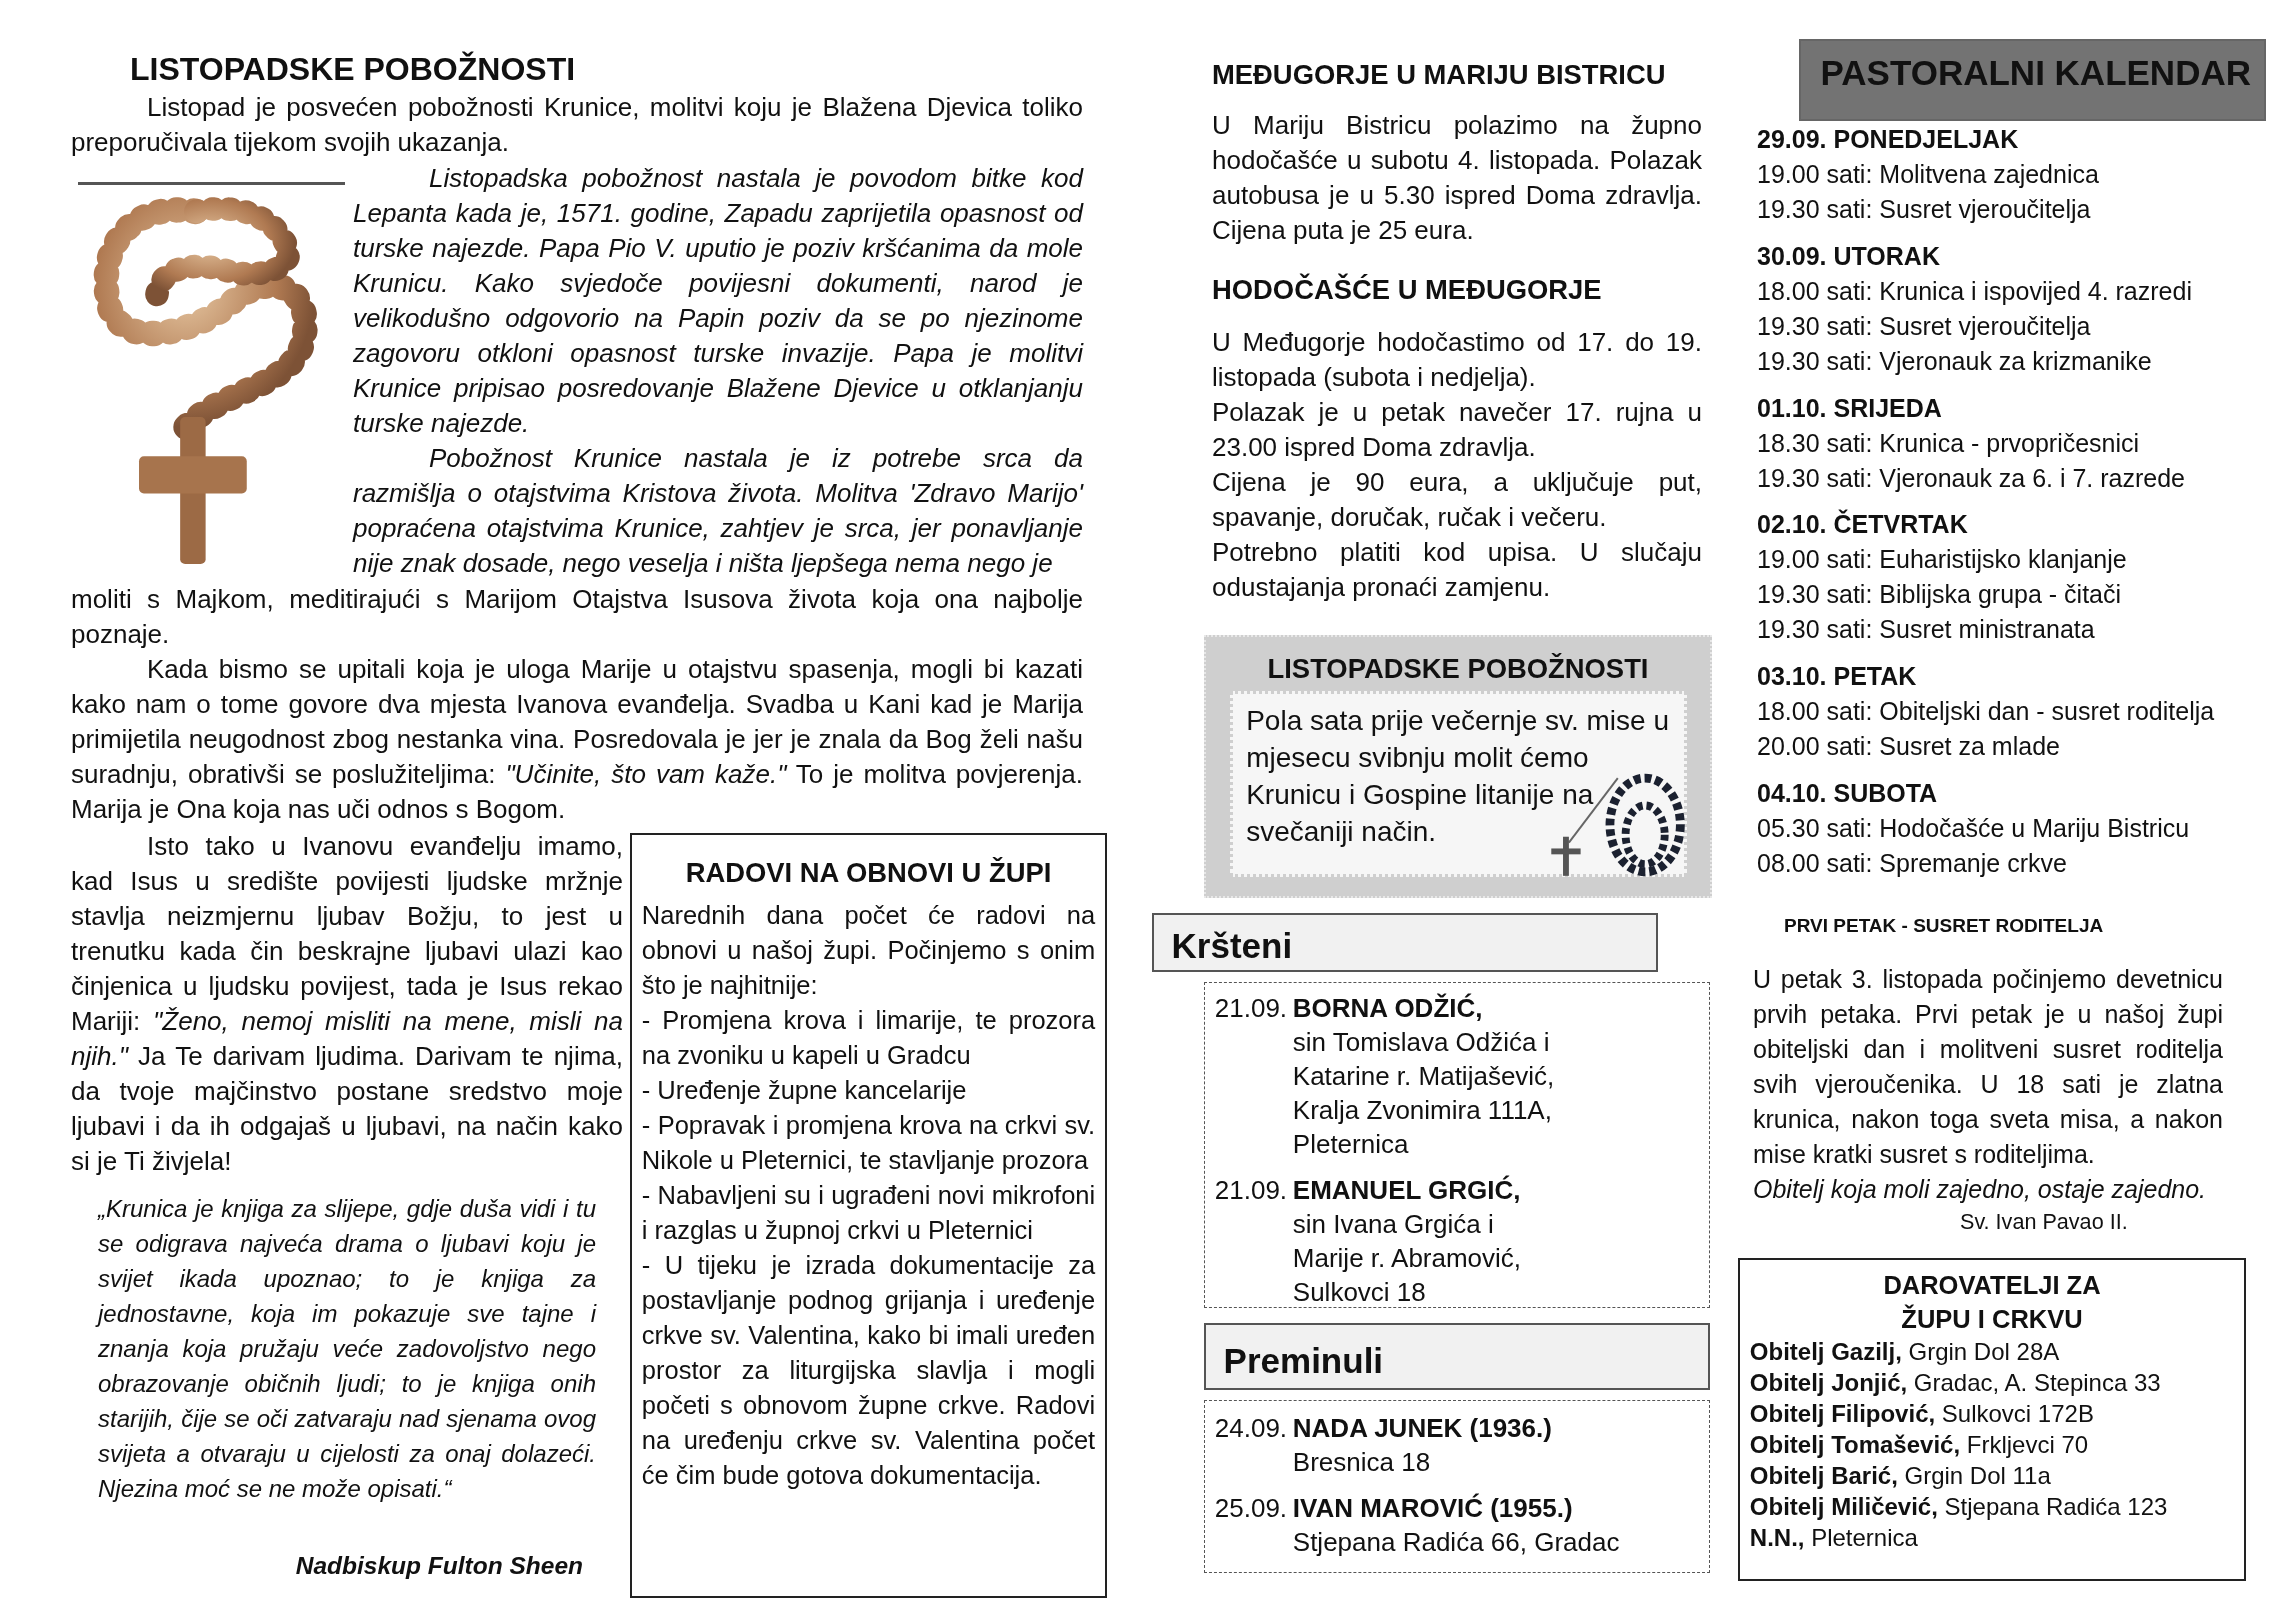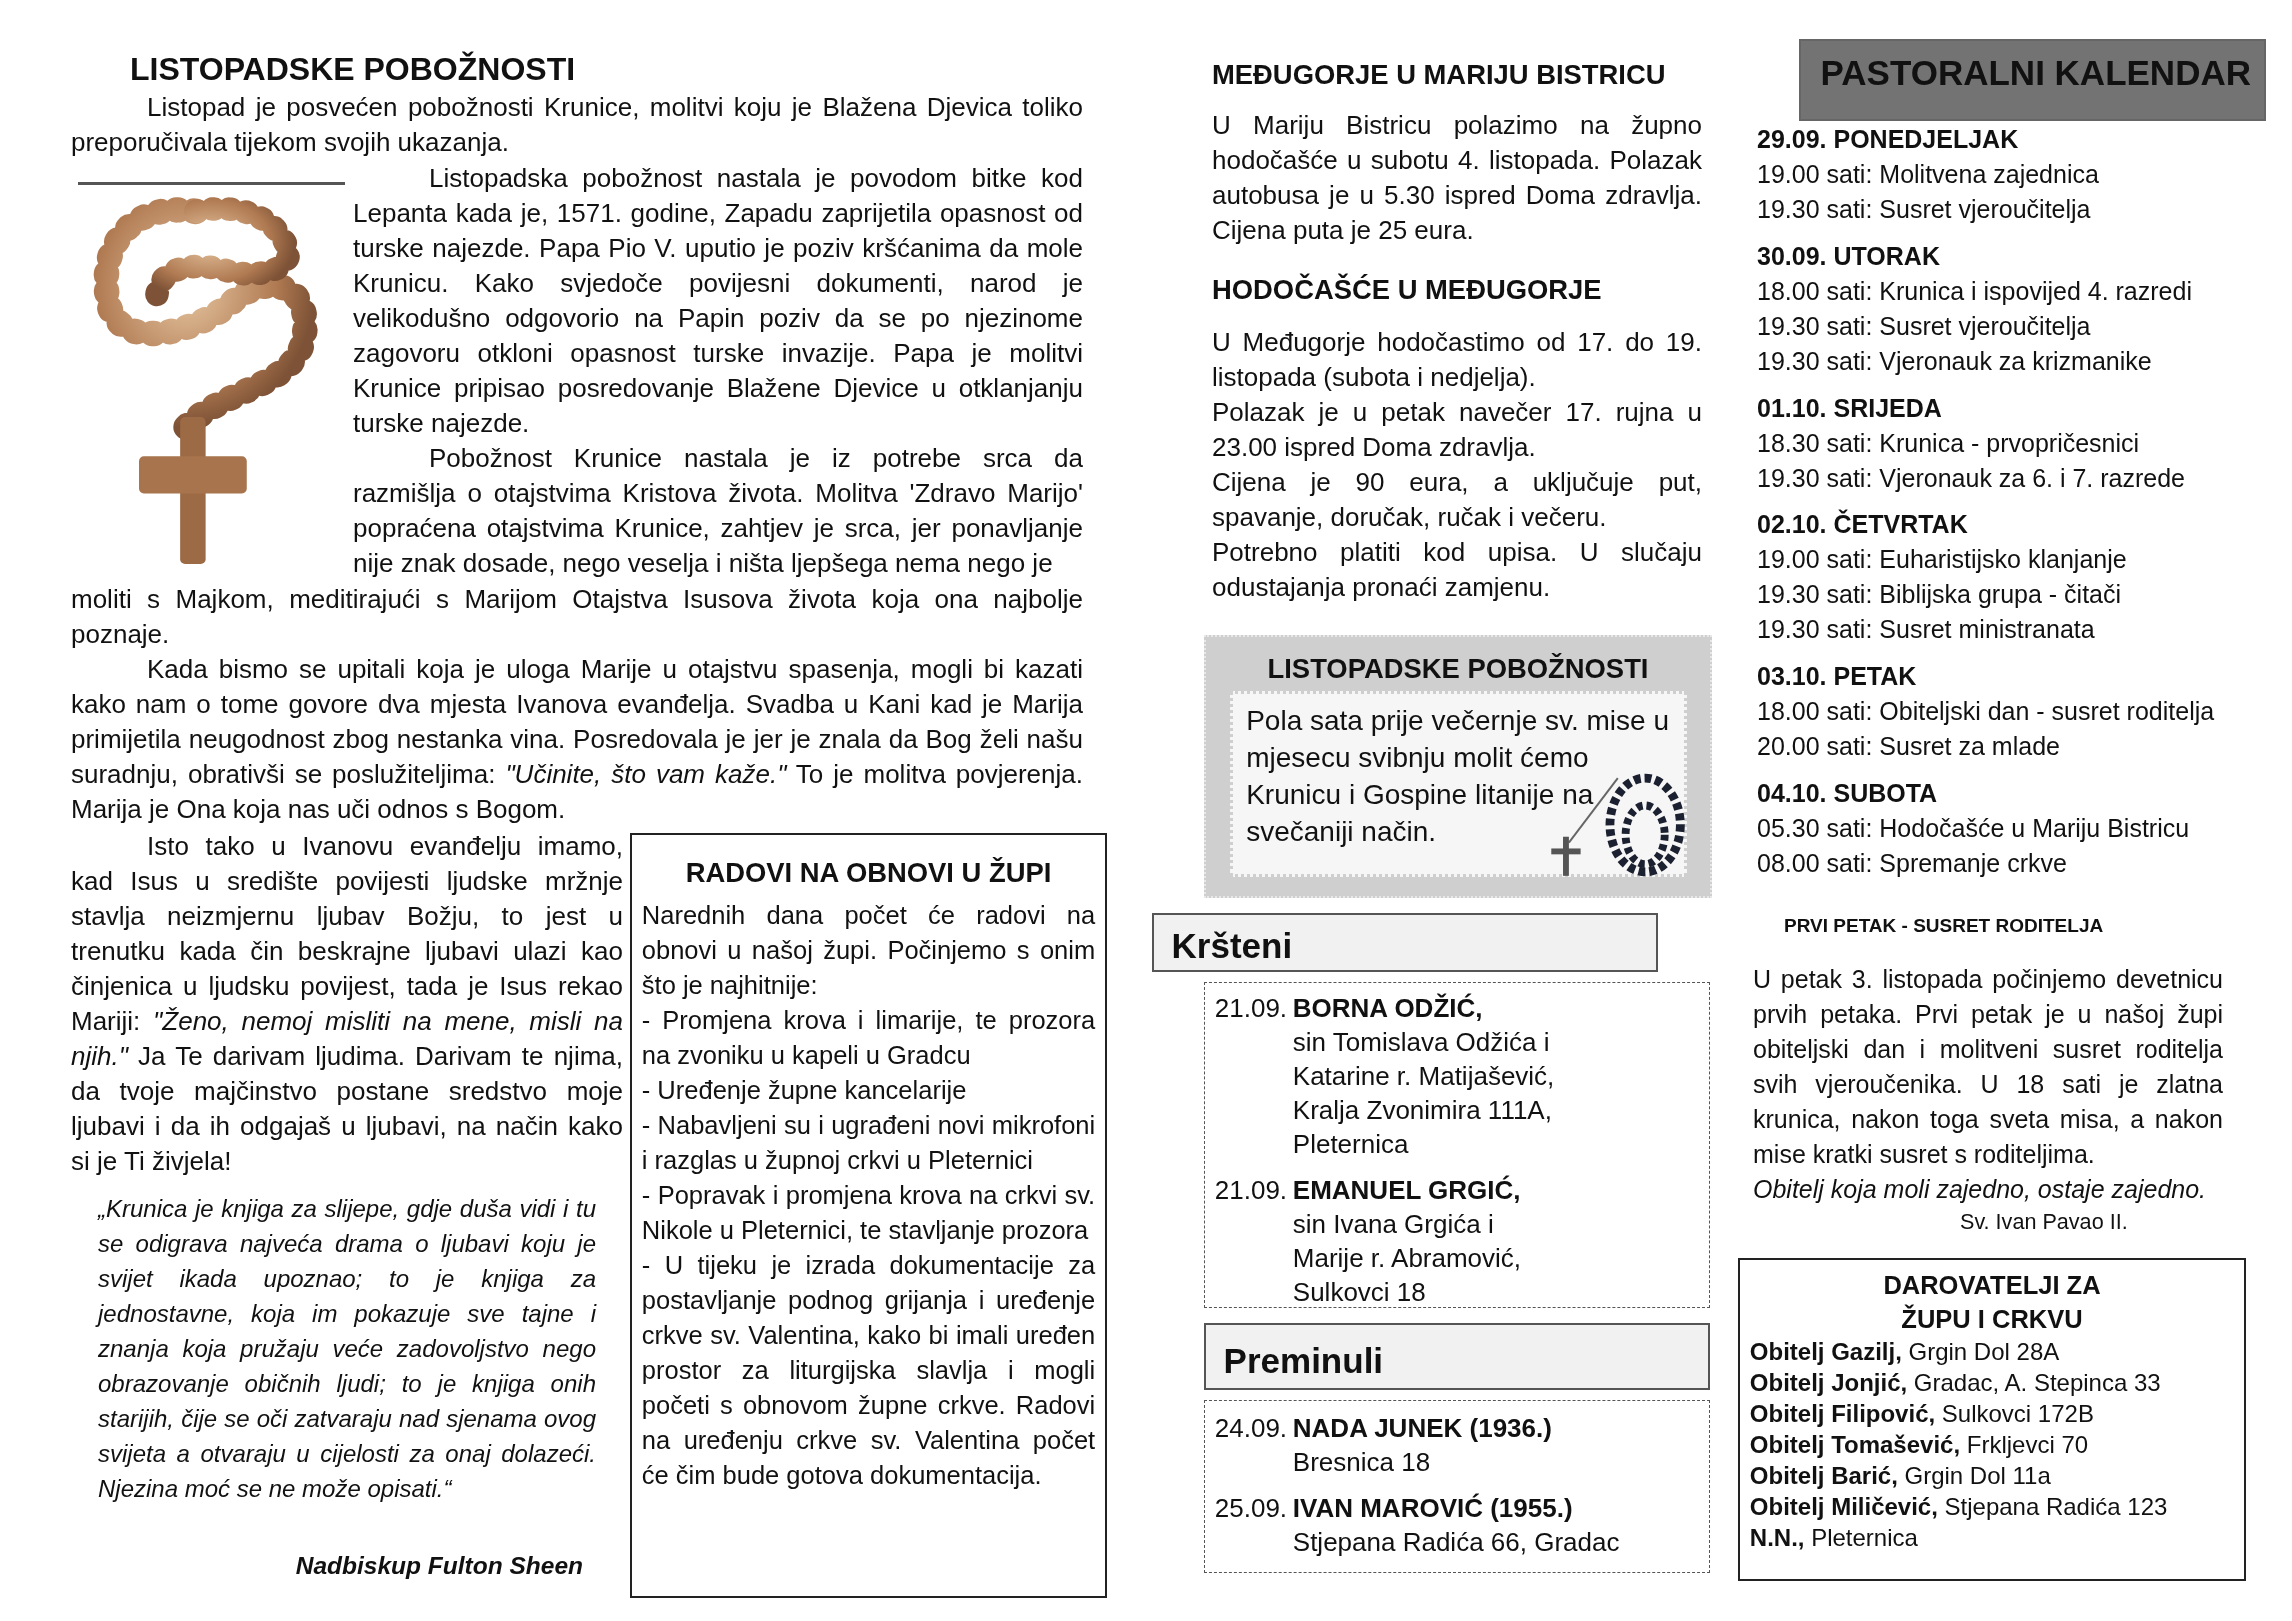--- a/index.html
+++ b/index.html
@@ -11,21 +11,21 @@
   .body-txt { font-size:26px; line-height:35px; }
   .indent { text-indent:76px; }
   p { margin:0; }
   i, .it { font-style:italic; }
 
   
   #left-title { left:130px; top:51px; }
   #intro { left:71px; top:90px; width:1012px; }
   #rosary-img { left:78px; top:182px; width:267px; height:384px; }
   #rosary-img .rule { position:absolute; left:0; top:0; width:267px; height:2.9px; background:#555; }
-  #wrap-block { left:353px; top:161px; width:730px; }
+  #wrap-block { left:353px; top:161px; width:730px;font-style:italic; }
   #after-img { left:71px; top:582px; width:1012px; }
   #isto { left:71px; top:829px; width:552px; }
   #quote { left:98px; top:1191px; width:498px; font-size:24px; line-height:35px; font-style:italic; }
   #quote-author { left:294px; top:1552px; width:289px; text-align:right; font-weight:bold; font-style:italic; font-size:24.5px; }
 
   
   #radovi { left:630px; top:833px; width:477px; height:765px; border:2px solid #222; box-sizing:border-box; padding:9.8px 9.8px 0 9.8px; }
   #radovi .box-title { text-align:center; font-weight:bold; font-size:27.4px; margin:11.8px 0 9.8px; }
   #radovi .body-txt { font-size:25.5px; line-height:35px; }
 
@@ -110,22 +110,22 @@
 
 <div class="abs just" id="quote">„Krunica je knjiga za slijepe, gdje duša vidi i tu se odigrava najveća drama o ljubavi koju je svijet ikada upoznao; to je knjiga za jednostavne, koja im pokazuje sve tajne i znanja koja pružaju veće zadovoljstvo nego obrazovanje običnih ljudi; to je knjiga onih starijih, čije se oči zatvaraju nad sjenama ovog svijeta a otvaraju u cijelosti za onaj dolazeći. Njezina moć se ne može opisati.“</div>
 <div class="abs" id="quote-author">Nadbiskup Fulton Sheen</div>
 
 <div class="abs" id="radovi">
   <div class="box-title">RADOVI NA OBNOVI U ŽUPI</div>
   <div class="body-txt just">
     <p>Narednih dana počet će radovi na obnovi u našoj župi. Počinjemo s onim što je najhitnije:</p>
     <p>- Promjena krova i limarije, te prozora na zvoniku u kapeli u Gradcu</p>
     <p>- Uređenje župne kancelarije</p>
+    <p>- Popravak i promjena krova na crkvi sv. Nikole u Pleternici, te stavljanje prozora</p>
     <p>- Nabavljeni su i ugrađeni novi mikrofoni i razglas u župnoj crkvi u Pleternici</p>
-    <p>- Popravak i promjena krova na crkvi sv. Nikole u Pleternici, te stavljanje prozora</p>
     <p>- U tijeku je izrada dokumentacije za postavljanje podnog grijanja i uređenje crkve sv. Valentina, kako bi imali uređen prostor za liturgijska slavlja i mogli početi s obnovom župne crkve. Radovi na uređenju crkve sv. Valentina počet će čim bude gotova dokumentacija.</p>
   </div>
 </div>
 
 <div class="abs mid-h" id="mb-title">MEĐUGORJE U MARIJU BISTRICU</div>
 <div class="abs body-txt just" id="mb-text">U Mariju Bistricu polazimo na župno hodočašće u subotu 4. listopada. Polazak autobusa je u 5.30 ispred Doma zdravlja. Cijena puta je 25 eura.</div>
 
 <div class="abs mid-h" id="med-title">HODOČAŠĆE U MEĐUGORJE</div>
 <div class="abs body-txt just" id="med-text">
   <p>U Međugorje hodočastimo od 17. do 19. listopada (subota i nedjelja).</p>

